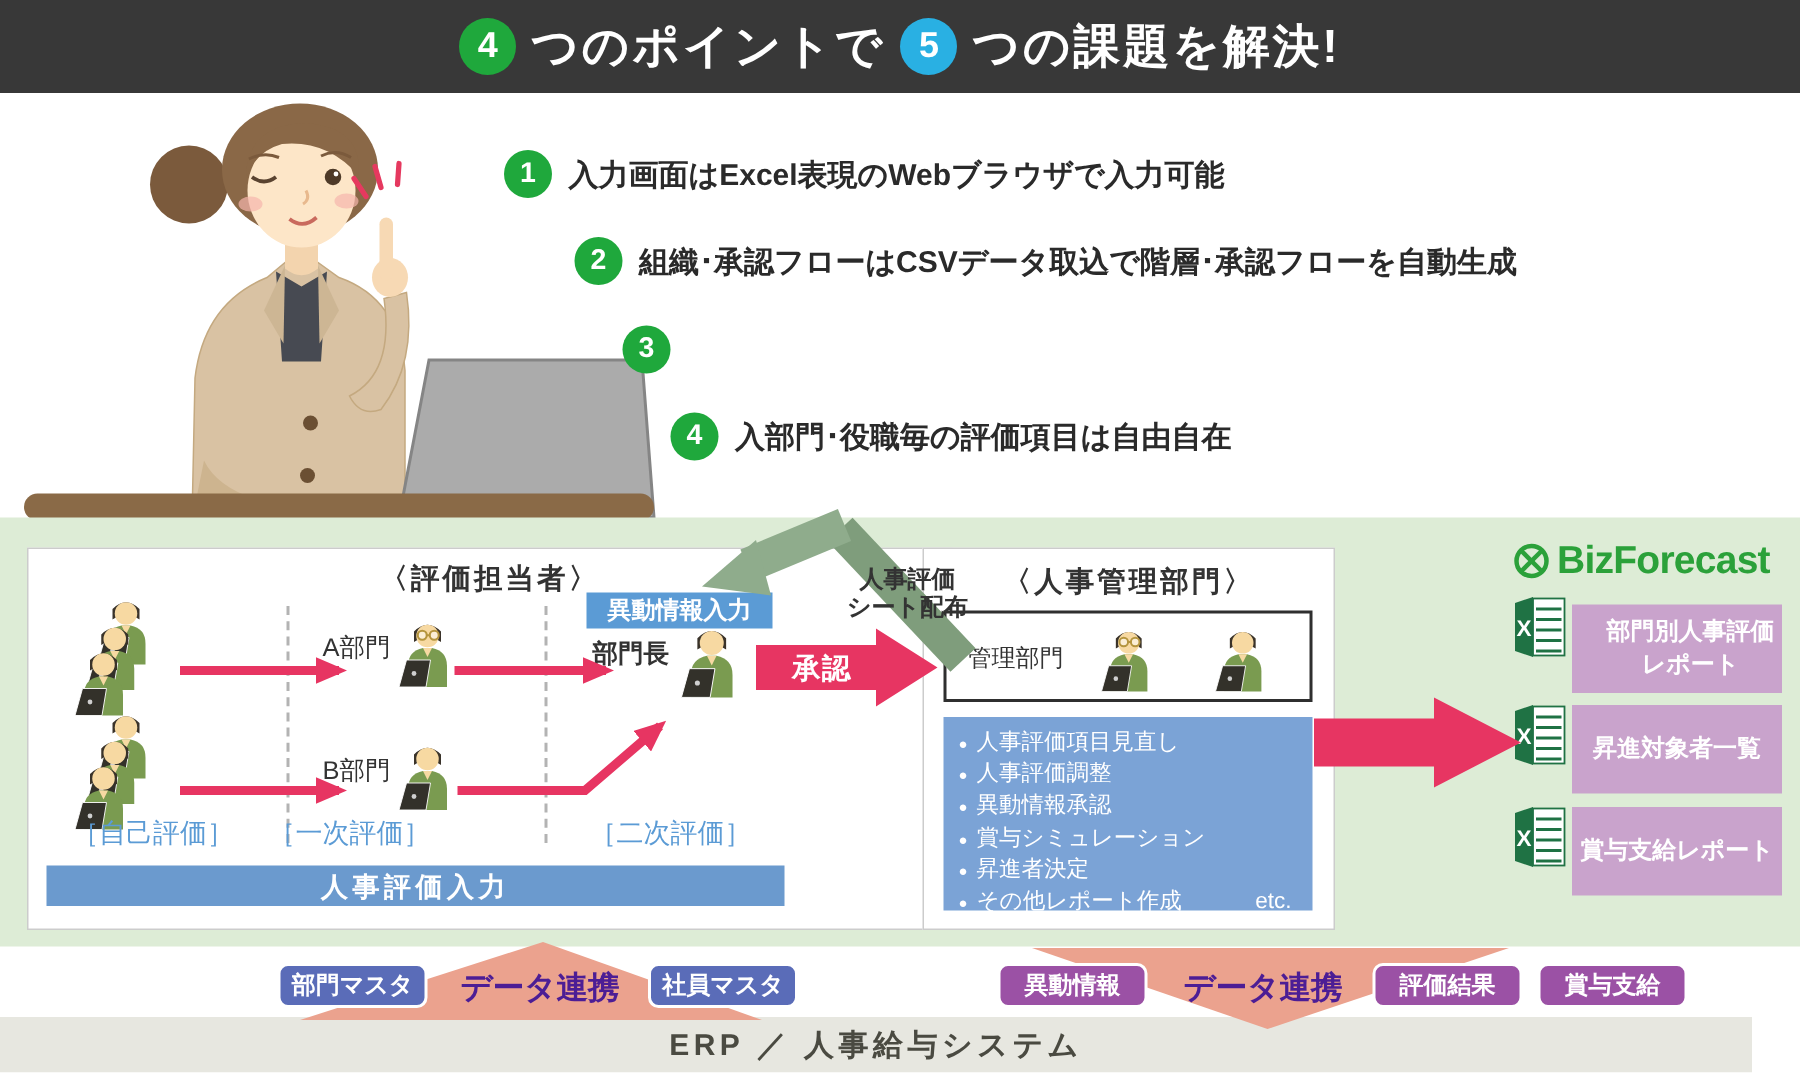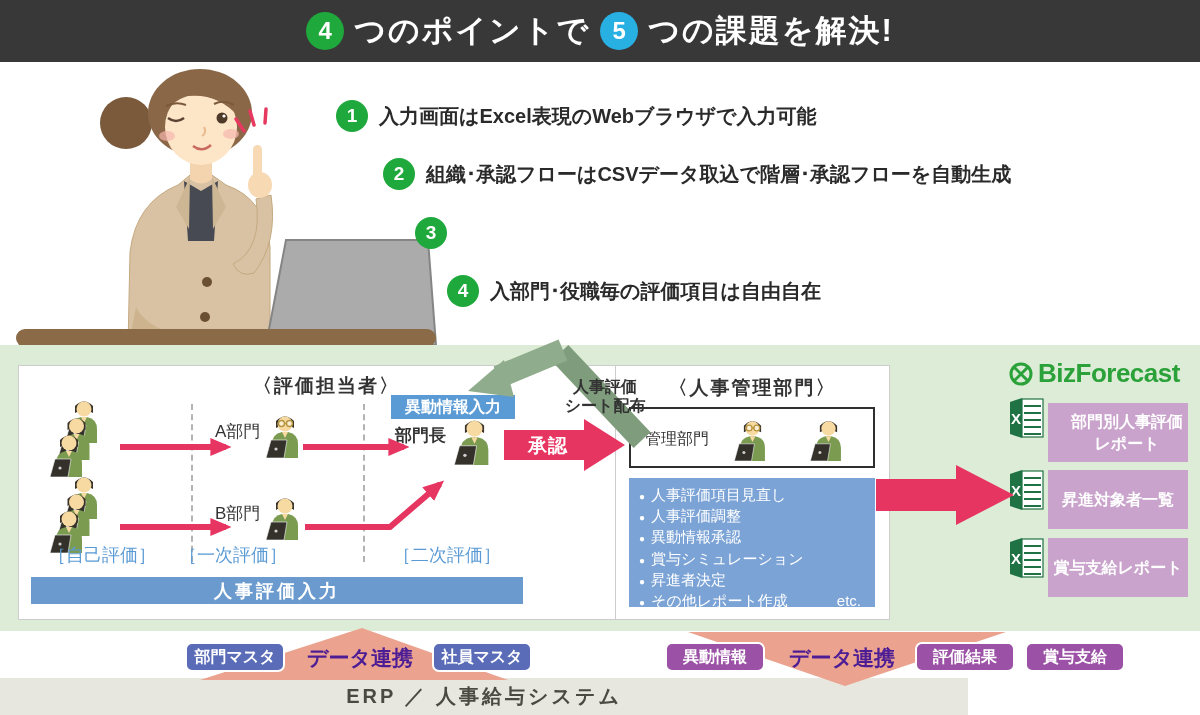--- a/index.html
+++ b/index.html
@@ -38,21 +38,21 @@
   .taskrow .bullet{font-size:10px;margin-right:6px;}
   .taskrow .etc{margin-left:auto;padding-right:4px;font-size:15px;}
 
   .brand{display:flex;align-items:center;gap:4px;z-index:3;}
   .brand .brandtxt{color:#2ba13a;font-size:26px;font-weight:bold;letter-spacing:-0.5px;}
   .reportbox{width:140px;min-height:55px;background:#c9a3cc;color:#fff;font-size:16px;font-weight:bold;display:flex;align-items:center;justify-content:center;text-align:center;line-height:1.35;box-sizing:border-box;padding:2px;}
   .reportbox .twoline{max-width:120px;display:inline-block;}
   .reportbox .oneline{white-space:nowrap;}
 
   
-  .graybar{left:0;top:678px;width:968px;height:37px;background:#e7e7e0;display:flex;align-items:center;justify-content:center;z-index:2;}
+  .graybar{left:0;top:678px;width:1168px;height:37px;background:#e7e7e0;display:flex;align-items:center;justify-content:center;z-index:2;}
   .graybar span{font-size:20px;font-weight:bold;color:#4a4a41;letter-spacing:3px;}
   .chip{width:100px;height:30px;border-radius:7px;border:2px solid #fff;box-sizing:border-box;color:#fff;font-size:16px;font-weight:bold;display:flex;align-items:center;justify-content:center;z-index:6;white-space:nowrap;}
   .chip.bluec{background:#5a6cb8;}
   .chip.purplec{background:#9b51a5;}
   .datalink{width:110px;text-align:center;font-size:21px;font-weight:600;color:#4c1d95;z-index:6;}
 
   .overlay{left:0;top:0;width:1200px;height:715px;z-index:5;pointer-events:none;}
 </style>
 </head>
 <body>

